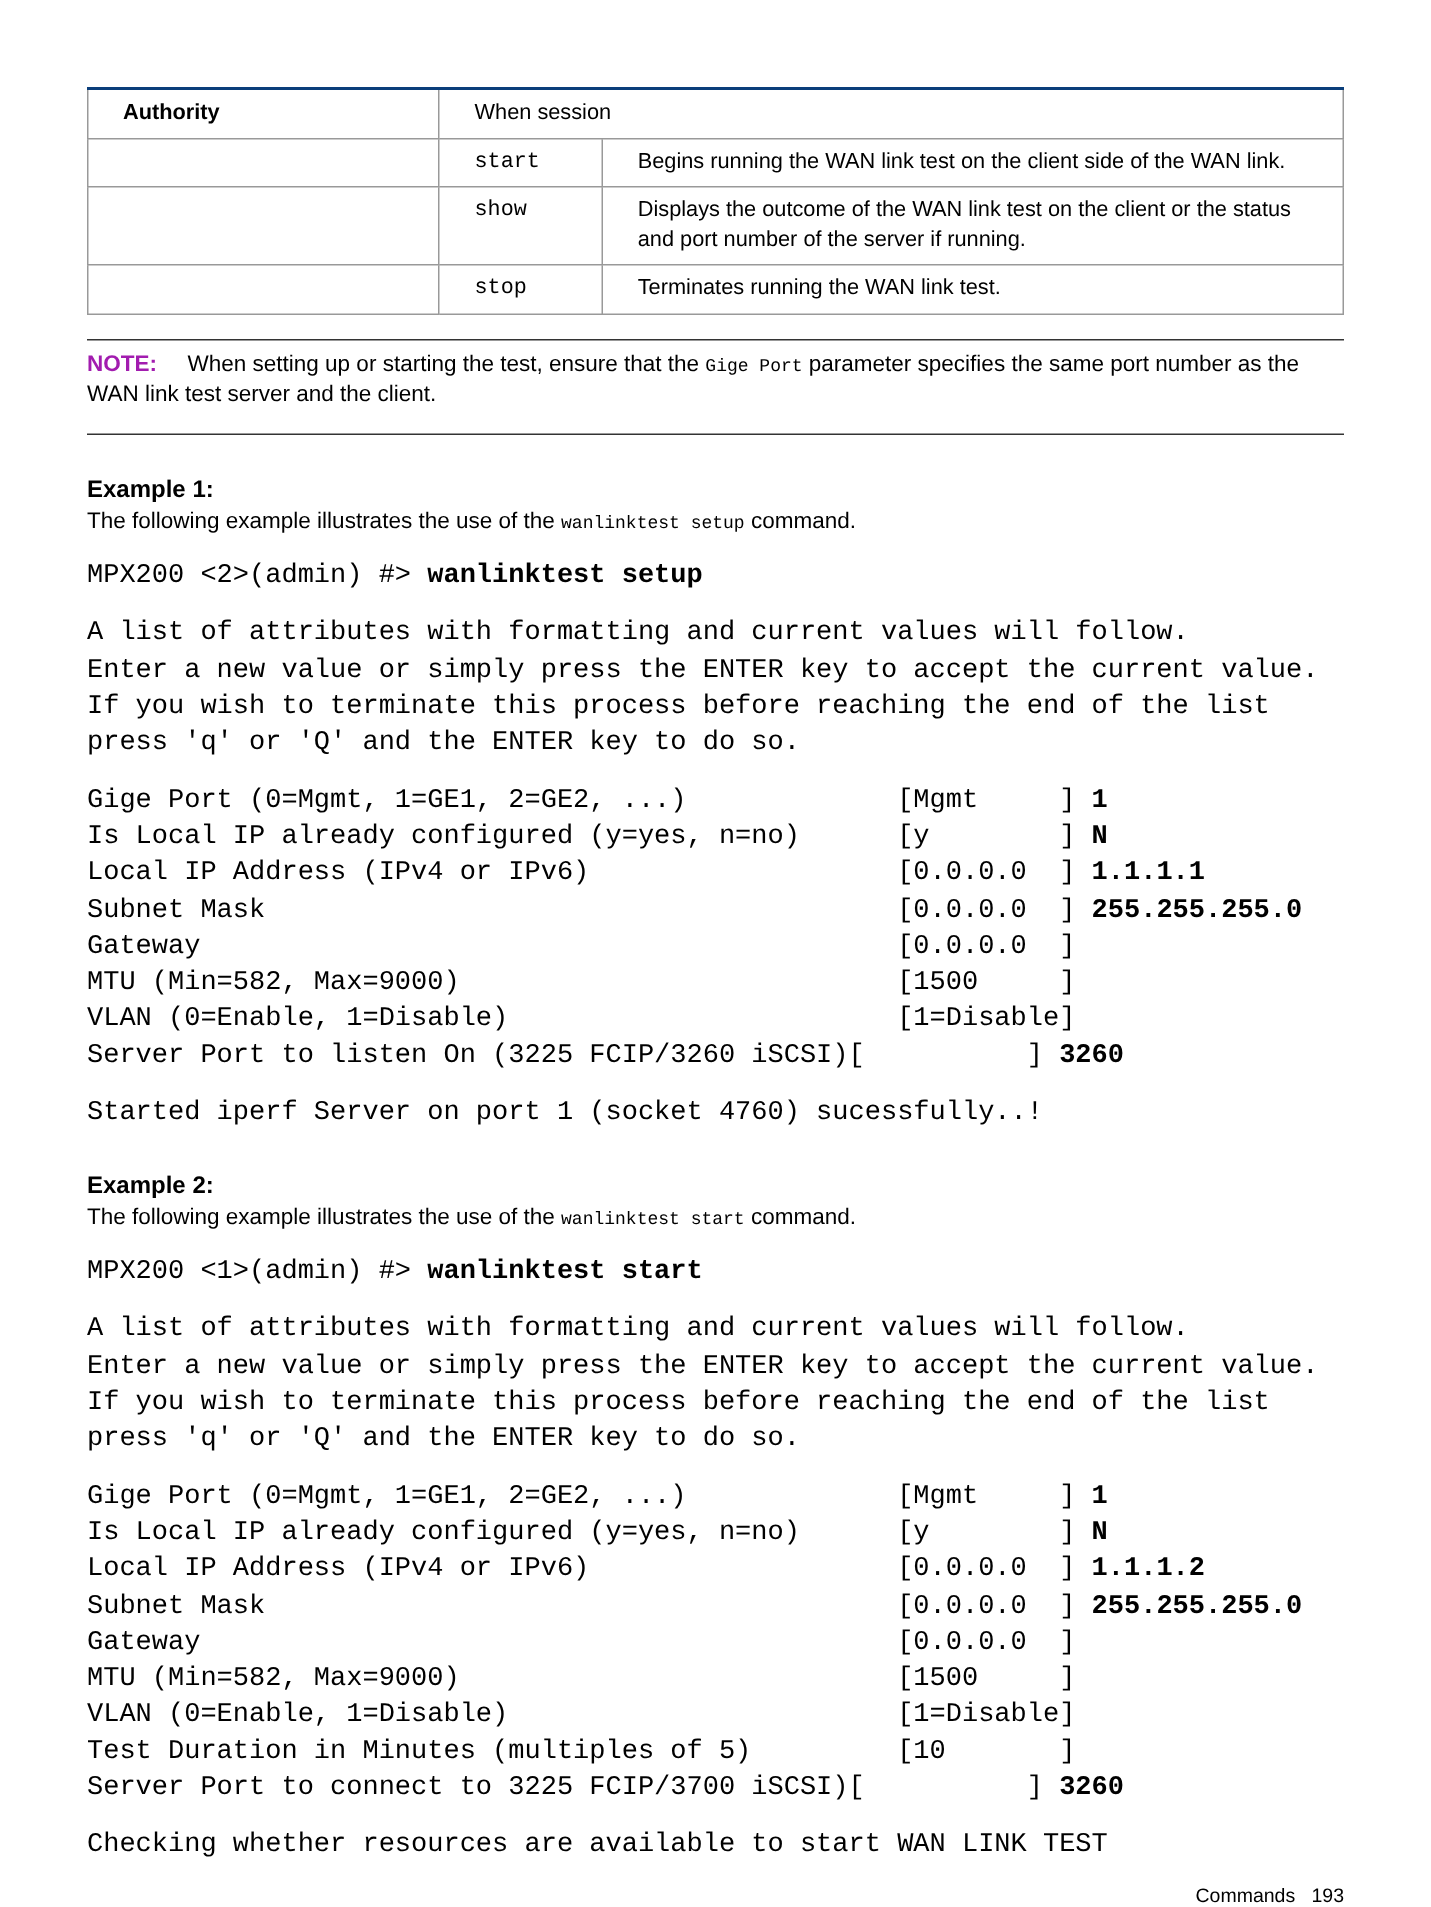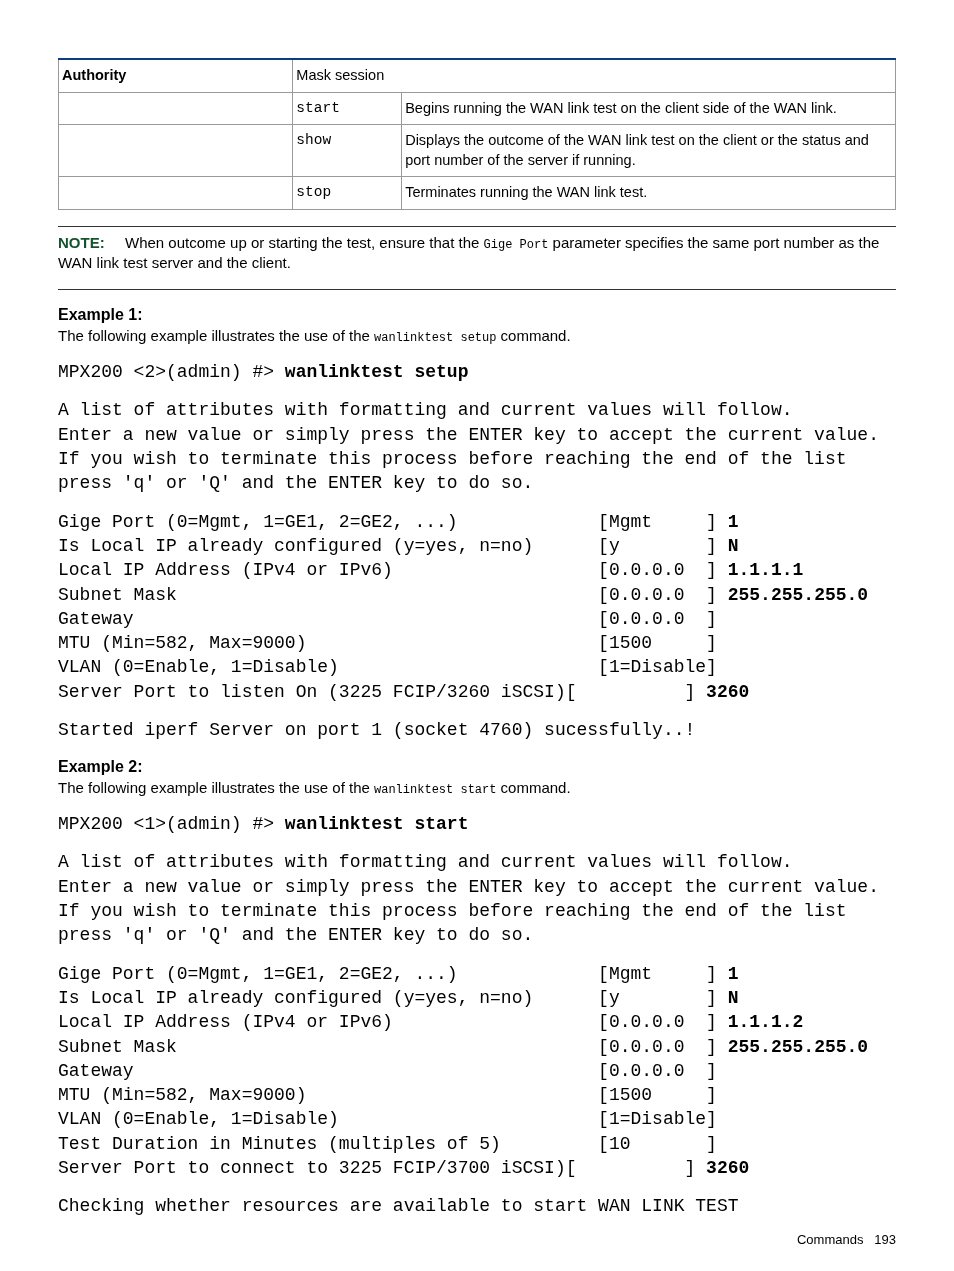--- a/index.html
+++ b/index.html
@@ -10,45 +10,45 @@
     color: #000;
     line-height: 1.35;
   }
   table.cmd {
     border-collapse: collapse;
     width: 100%;
     border-top: 2px solid #0b3e7a;
   }
   table.cmd td {
     border: 1px solid #999;
-    padding: 6px 3px;
+    padding: 6px 23px;
     vertical-align: top;
     font-size: 14.5px;
   }
   table.cmd td.label {
     font-weight: bold;
     width: 28%;
   }
   .mono {
     font-family: "Courier New", Courier, monospace;
     font-size: 12px;
   }
   hr.note-rule {
     border: none;
     border-top: 1.5px solid #333;
     margin: 16px 0 6px 0;
   }
   .note-label {
-    color: #14532d;
+    color: #a21caf;
     font-weight: bold;
   }
   .example-head {
     font-weight: bold;
     font-size: 16px;
-    margin-top: 14px;
+    margin-top: 26px;
   }
   pre.block {
     font-family: "Courier New", Courier, monospace;
     font-size: 18px;
     margin: 14px 0 6px 0;
     white-space: pre;
     line-height: 1.35;
   }
   .footer {
     text-align: right;
@@ -57,21 +57,21 @@
   }
   .sp { display:inline-block; }
 </style>
 </head>
 <body>
 
 <table class="cmd">
   <tbody id="tbl-body">
       <tr>
         <td class="label">Authority</td>
-        <td colspan="2">Mask session</td>
+        <td colspan="2">When session</td>
       </tr>
       <tr>
         <td class="label"></td>
         <td class="mono" style="width: 13%;">start</td>
         <td>Begins running the WAN link test on the client side of the WAN link.</td>
       </tr>
       <tr>
         <td class="label"></td>
         <td class="mono" style="width: 13%;">show</td>
         <td>Displays the outcome of the WAN link test on the client or the status and port number of the server if running.</td>
@@ -81,21 +81,21 @@
         <td class="mono" style="width: 13%;">stop</td>
         <td>Terminates running the WAN link test.</td>
       </tr>
     </tbody>
 </table>
 
 <hr class="note-rule">
 <div>
   <span class="note-label">NOTE:</span>
   <span class="sp" style="width:12px"></span>
-  <span>When outcome up or starting the test, ensure that the </span><span class="mono">Gige Port</span><span> parameter specifies the same port number as the WAN link test server and the client.</span>
+  <span>When setting up or starting the test, ensure that the </span><span class="mono">Gige Port</span><span> parameter specifies the same port number as the WAN link test server and the client.</span>
 </div>
 <hr class="note-rule">
 
 <div class="example-head">Example 1:</div>
 <div>
   <span>The following example illustrates the use of the </span><span class="mono">wanlinktest setup</span><span> command.</span>
 </div>
 
 <pre class="block"><span>MPX200 &lt;2&gt;(admin) #&gt; </span><b>wanlinktest setup</b></pre>
 <pre class="block">A list of attributes with formatting and current values will follow.

